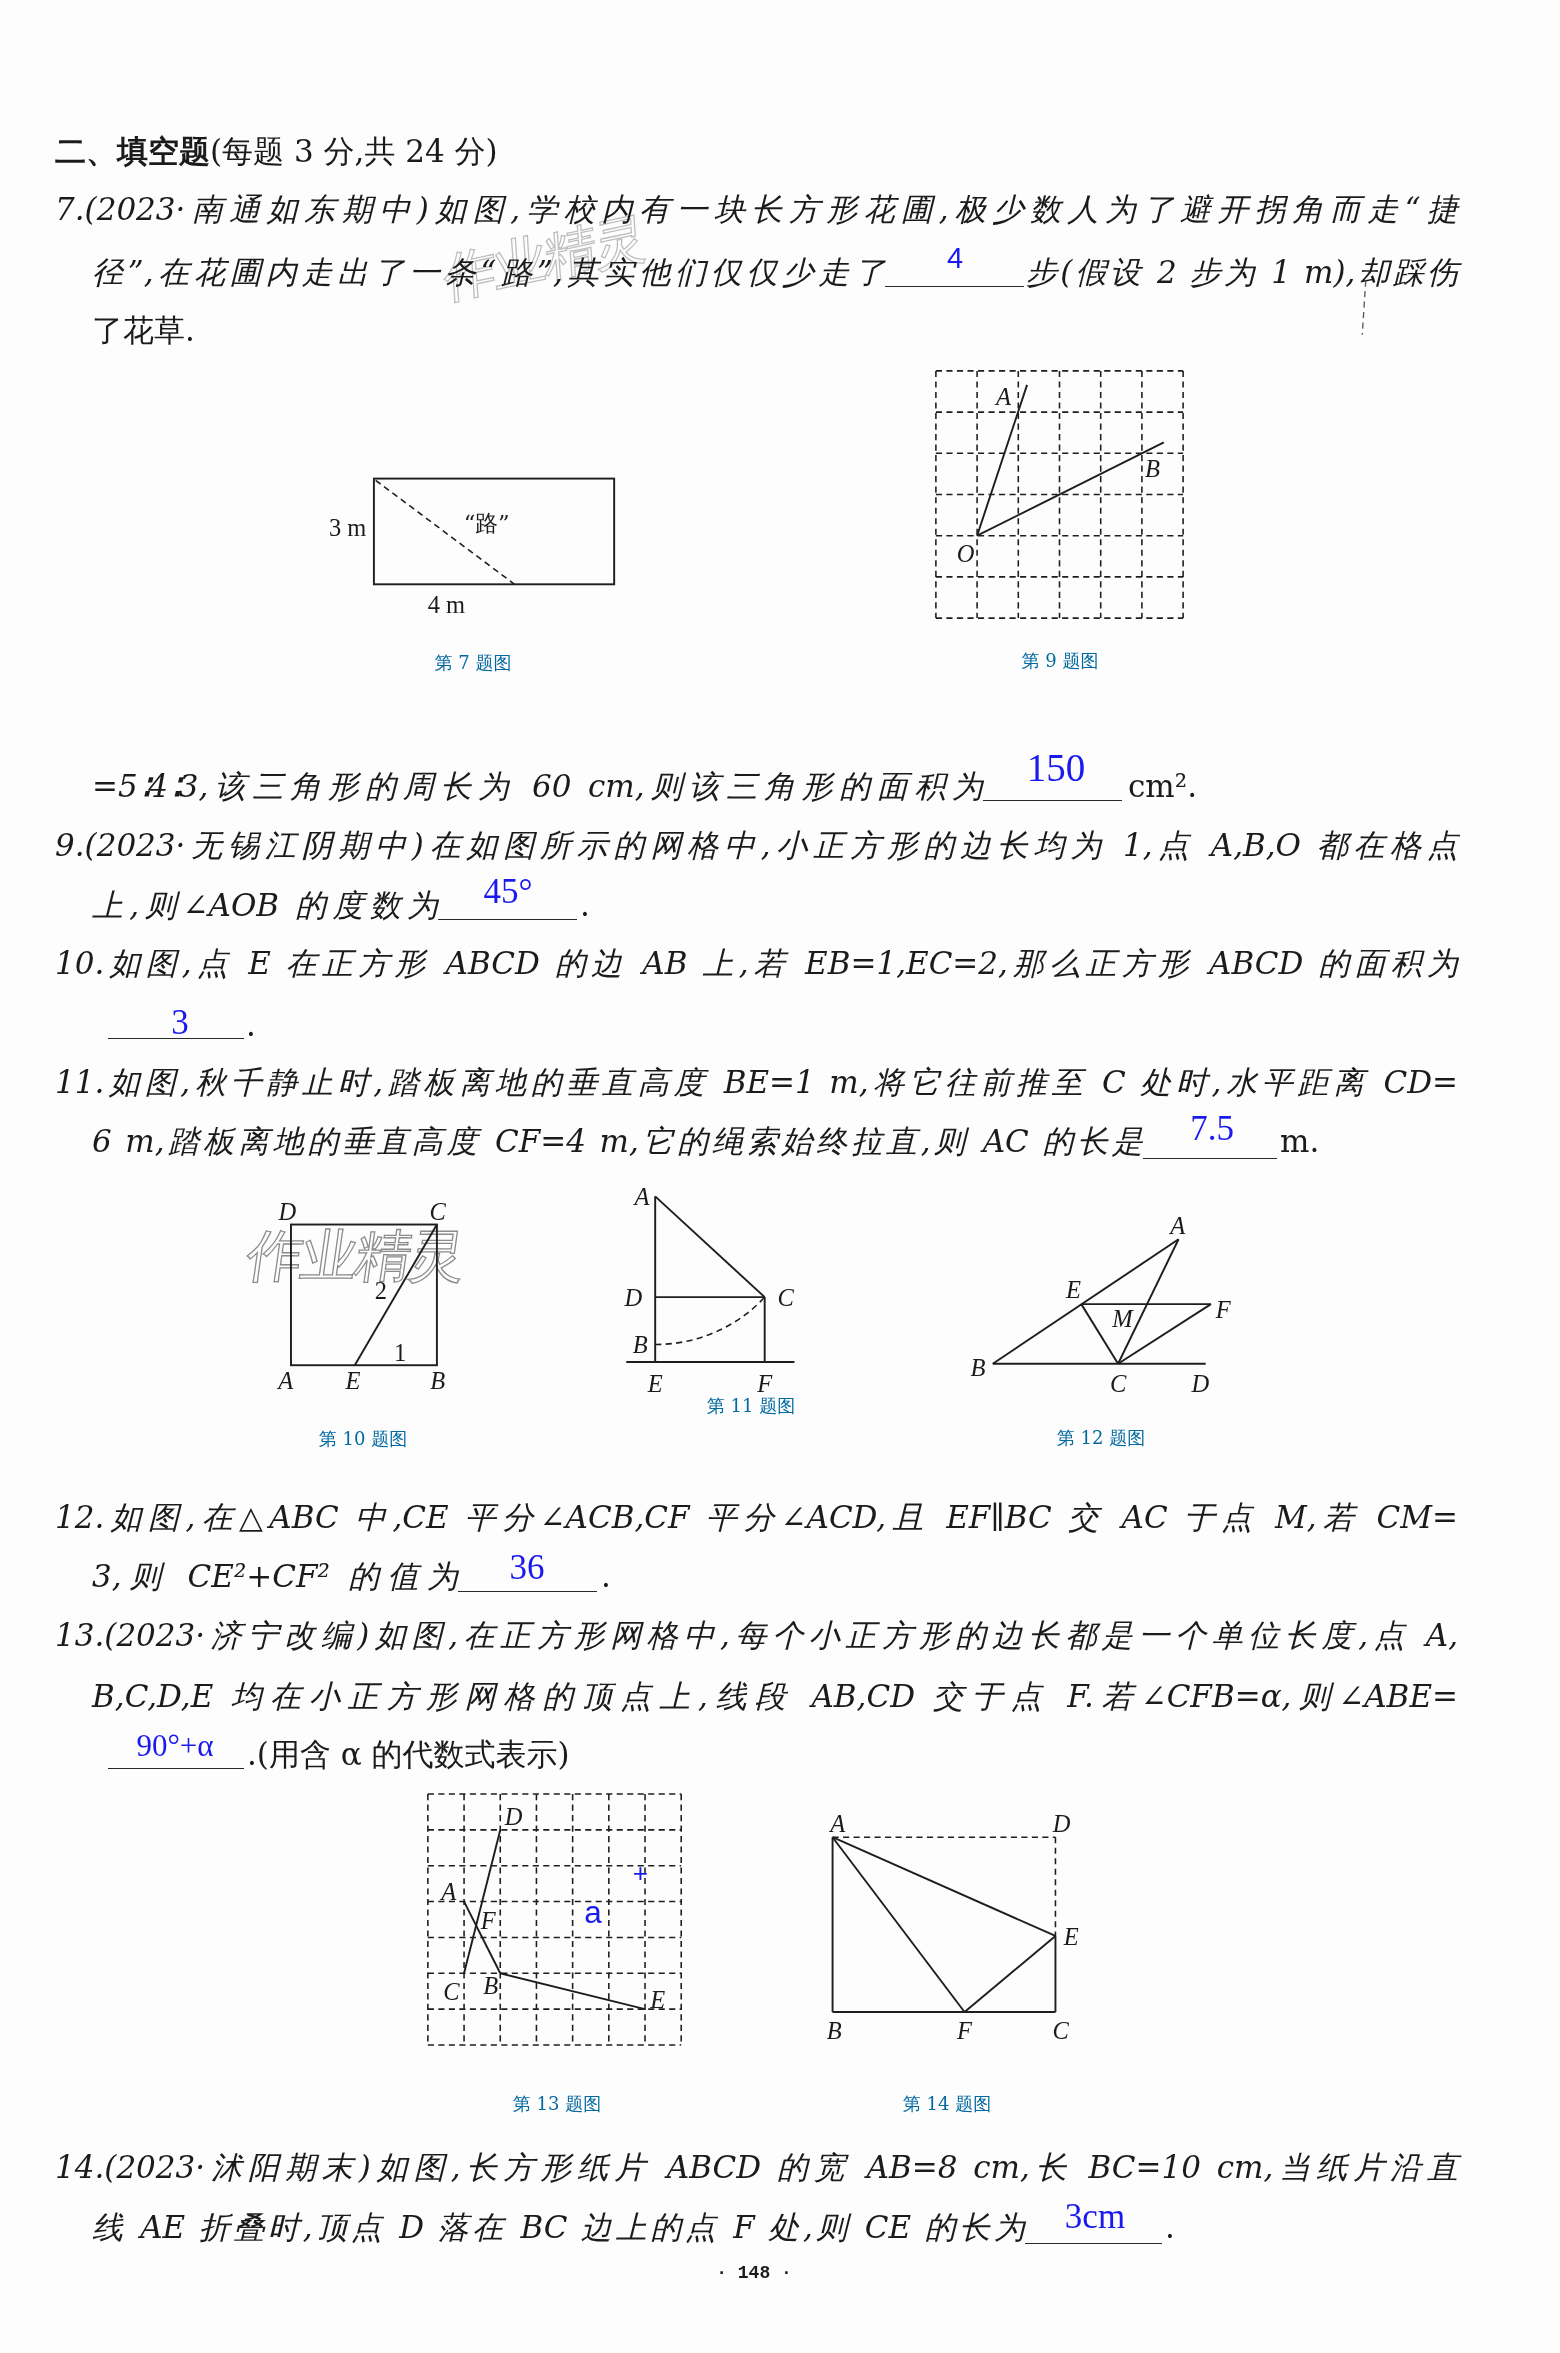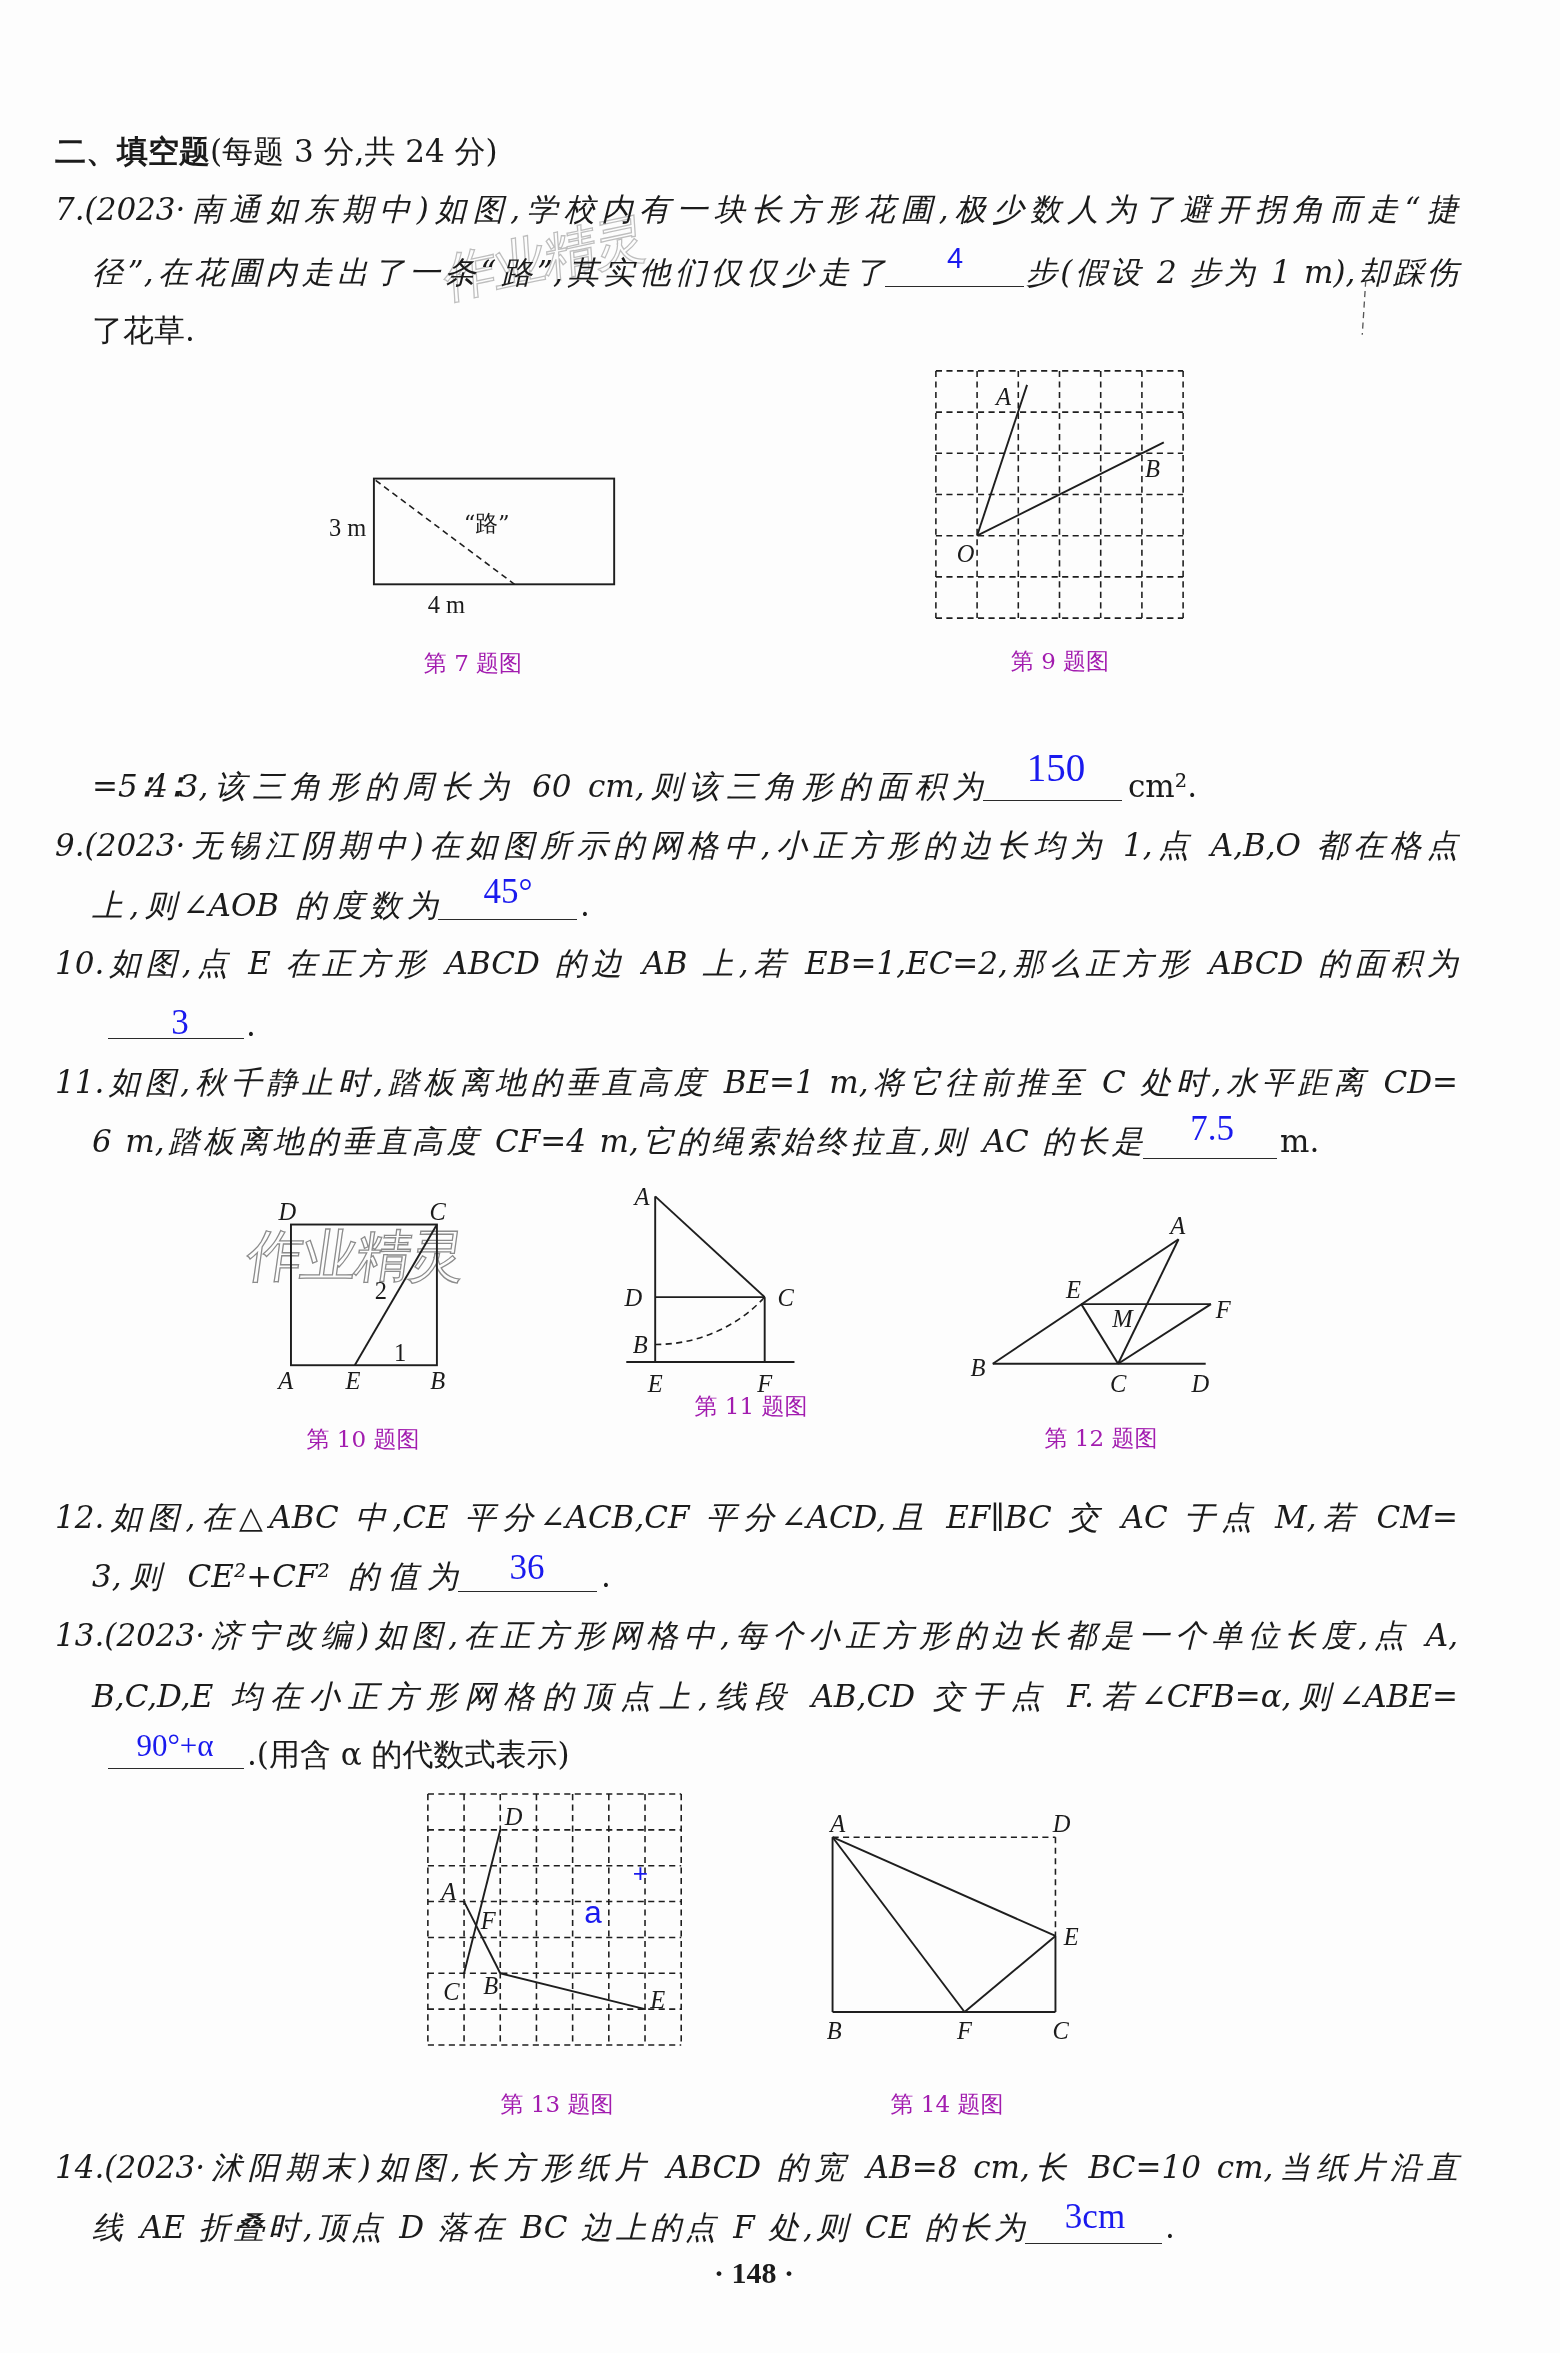--- a/index.html
+++ b/index.html
@@ -17,39 +17,39 @@
   .blank { position:absolute; height:0; border-bottom:1.8px solid #2a2a2a; }
   .ans {
     position:absolute; color:#1a1aee; font-family:"Liberation Serif", serif;
     font-size:35px; line-height:35px; white-space:nowrap;
     transform:translate(-50%,-50%);
   }
   .ans.sans { font-family:"Liberation Sans", sans-serif; font-size:29px; }
   .ans.small { font-size:31px; }
   .ans.big { font-size:39px; }
   .cap {
-    position:absolute; font-size:23px; line-height:26px; white-space:nowrap;
-    transform:translate(-50%,-50%); color:#a21caf;
+    position:absolute; font-size:18px; line-height:26px; white-space:nowrap;
+    transform:translate(-50%,-50%); color:#0369a1;
   }
   .fig { position:absolute; overflow:visible; }
   .fig line, .fig rect, .fig path { stroke:#1e1e1e; stroke-width:2.2; fill:none; }
   .fig .dash { stroke-dasharray:7 5; stroke-width:1.8; }
   .fig text {
     font-family:"Liberation Serif", serif; font-style:italic; font-size:28px;
     fill:#1b1b1b;
   }
   .fig text.up { font-style:normal; }
   .fig text.blue { fill:#1a1aee; font-style:normal; font-family:"Liberation Sans", sans-serif; }
   .wm {
     position:absolute; font-family:"DejaVu Sans", sans-serif; color:transparent;
     -webkit-text-stroke:1.3px #8c8c8c; white-space:nowrap; letter-spacing:-1.8px;
   }
   .pagenum {
-    position:absolute; font-family:Liberation Serif, serif; font-weight:bold;
-    font-size:30px; line-height:26px; transform:translate(-50%,-50%); white-space:nowrap;
+    position:absolute; font-family:Liberation Mono, monospace; font-weight:bold;
+    font-size:18px; line-height:26px; transform:translate(-50%,-50%); white-space:nowrap;
   }
 </style>
 </head>
 <body>
 
 <div id="page">
 
   <div class="wm" style="left:442px; top:223px; font-size:53px; opacity:0.55; transform:rotate(-12deg) skewX(-8deg);">作业精灵</div>
   <div class="wm" style="left:247px; top:1219px; font-size:56px; transform:skewX(-8deg);">作业精灵</div>
 

